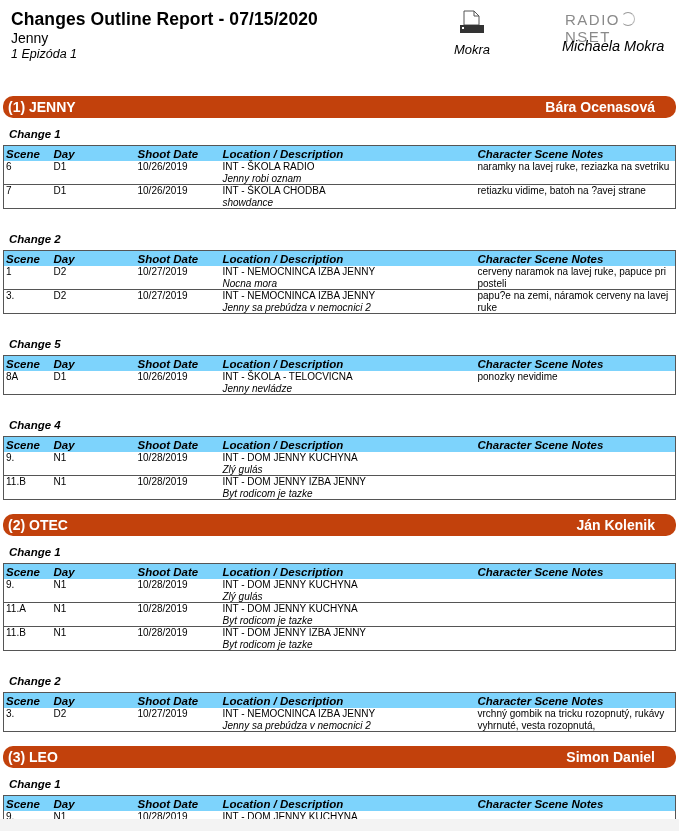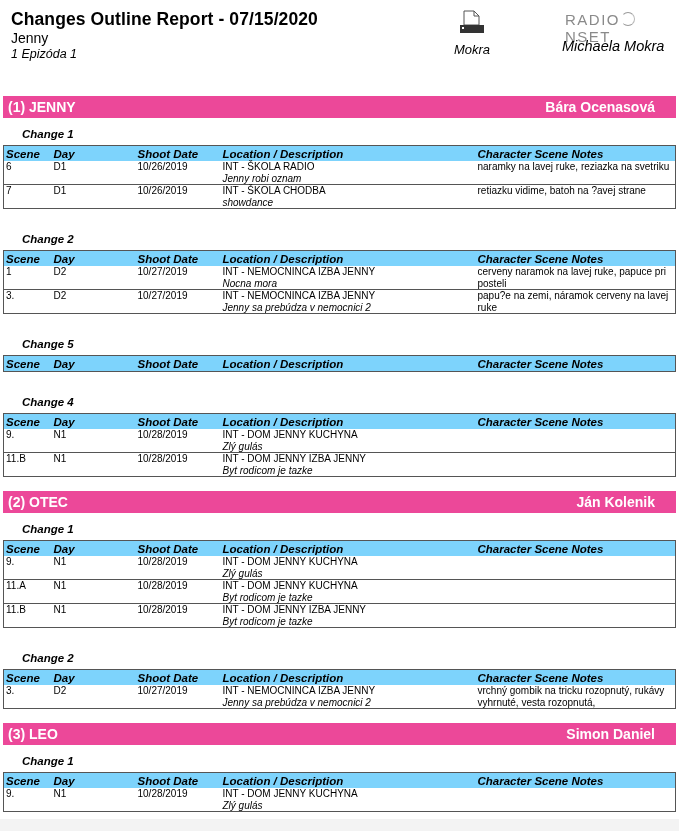--- a/index.html
+++ b/index.html
@@ -12,25 +12,25 @@
   .subtitle { position: absolute; left: 11px; top: 30px; font-size: 14px; }
   .episode { position: absolute; left: 11px; top: 47px; font-size: 12.5px; font-style: italic; }
   .print-btn { position: absolute; left: 452px; top: 10px; width: 40px; height: 52px; cursor: pointer; text-align: center; }
   .print-btn svg { display: block; margin: 0 auto; }
   .print-label { display: block; font-size: 13px; font-style: italic; margin-top: 6px; }
   .logo { position: absolute; left: 565px; top: 11px; font-size: 15px; letter-spacing: 1.5px; color: #8a8a8a; font-variant: small-caps; }
   .logo .o { display: inline-block; width: 12px; height: 12px; border: 1.5px solid #9a9a9a; border-radius: 50%; border-left-color: transparent; border-right-color: #b8b8b8; vertical-align: -1px; margin: 0 1px; }
   .user { position: absolute; left: 562px; top: 38px; font-size: 14.5px; font-style: italic; }
 
   .char-bar {
-    margin: 0 3px 0 3px; height: 22px; background: #ec4899; color: #fff;
+    margin: 0 3px 0 3px; height: 22px; background: #c2410c; color: #fff;
     font-weight: bold; font-size: 14px; display: flex; justify-content: space-between;
-    align-items: center; padding: 0 21px 0 5px;
+    align-items: center; padding: 0 21px 0 5px; border-radius: 10px;
   }
-  .change-title { font-size: 11.5px; font-weight: bold; font-style: italic; margin: 10px 0 5px 22px; }
+  .change-title { font-size: 11.5px; font-weight: bold; font-style: italic; margin: 10px 0 5px 9px; }
   table.ch {
     margin-left: 3px; width: 673px; border-collapse: collapse;
     border: 1.5px solid #555; font-size: 10px; table-layout: fixed;
   }
   table.ch th {
     background: #7dd3fc; text-align: left; font-style: italic; font-weight: bold;
     font-size: 11.5px; padding: 1px 2px 0 2px; height: 14px;
   }
   table.ch td { vertical-align: top; padding: 0 2px; line-height: 11.5px; }
   table.ch tr.row td { border-top: 1.5px solid #555; }
@@ -159,20 +159,30 @@
         <col class="col-notes">
       </colgroup>
         <tbody>
         <tr>
           <th>Scene</th>
           <th>Day</th>
           <th>Shoot Date</th>
           <th>Location / Description</th>
           <th>Character Scene Notes</th>
         </tr>
+        <tr class="row first">
+          <td>8A</td>
+          <td>D1</td>
+          <td>10/26/2019</td>
+          <td>
+            <span>INT - ŠKOLA - TELOCVICNA</span>
+            <span class="desc">Jenny nevládze</span>
+          </td>
+          <td>ponozky nevidime</td>
+        </tr>
       </tbody>
     </table>
     <div class="spacer"></div>
     <div class="change-title">Change 4</div>
     <table class="ch">
         <colgroup>
         <col class="col-scene">
         <col class="col-day">
         <col class="col-date">
         <col class="col-loc">

